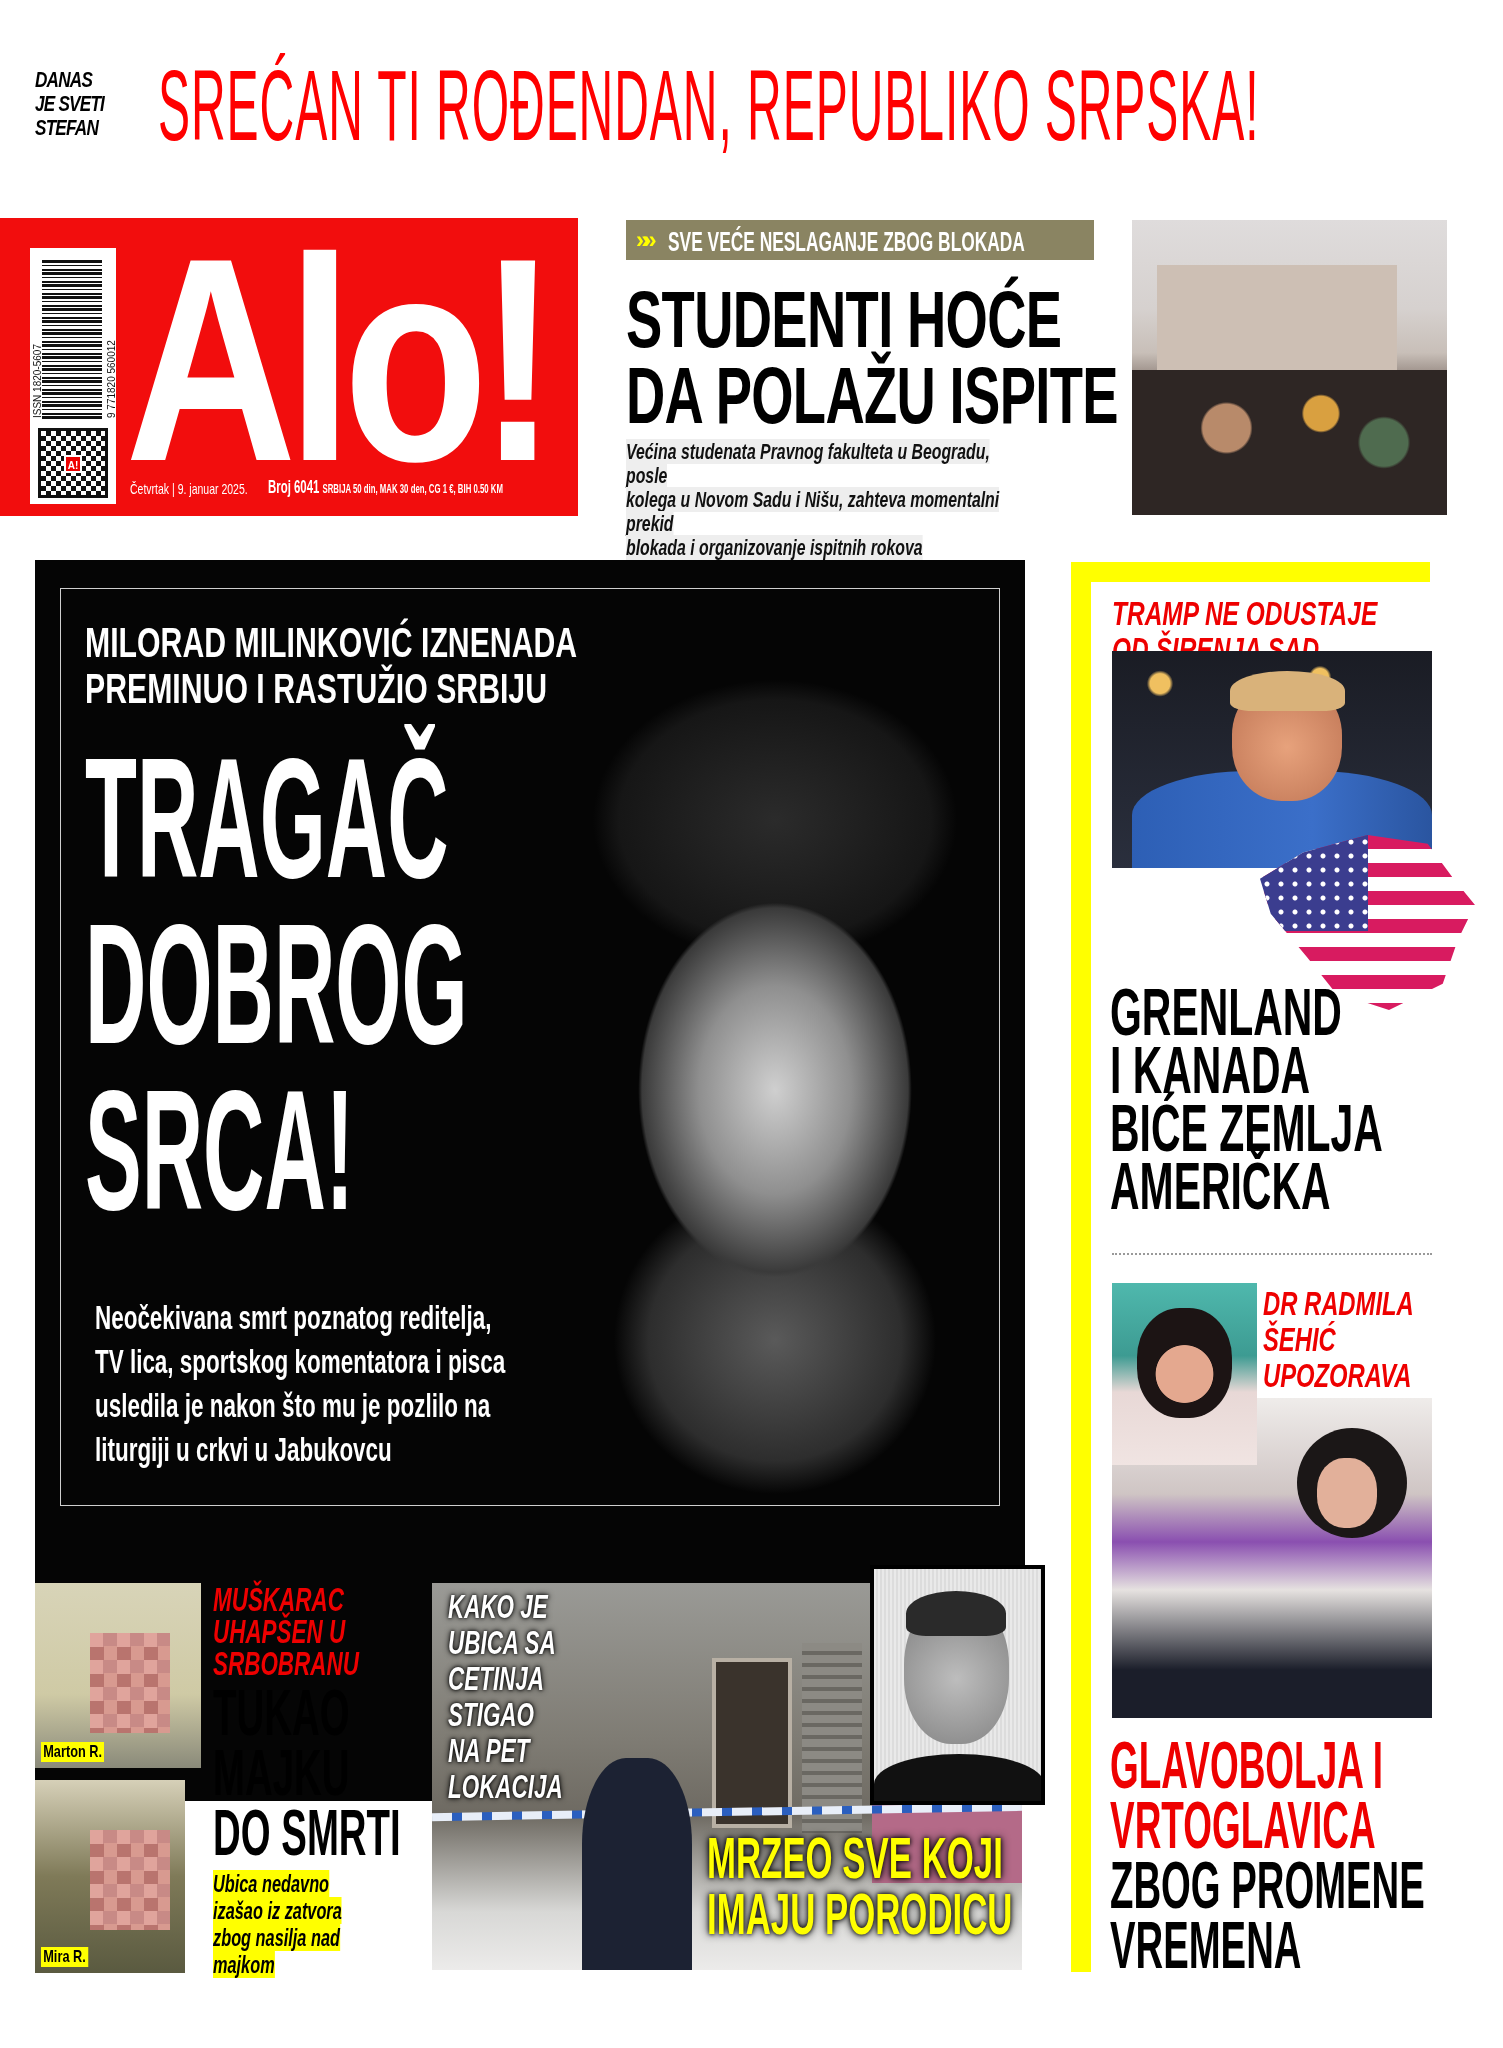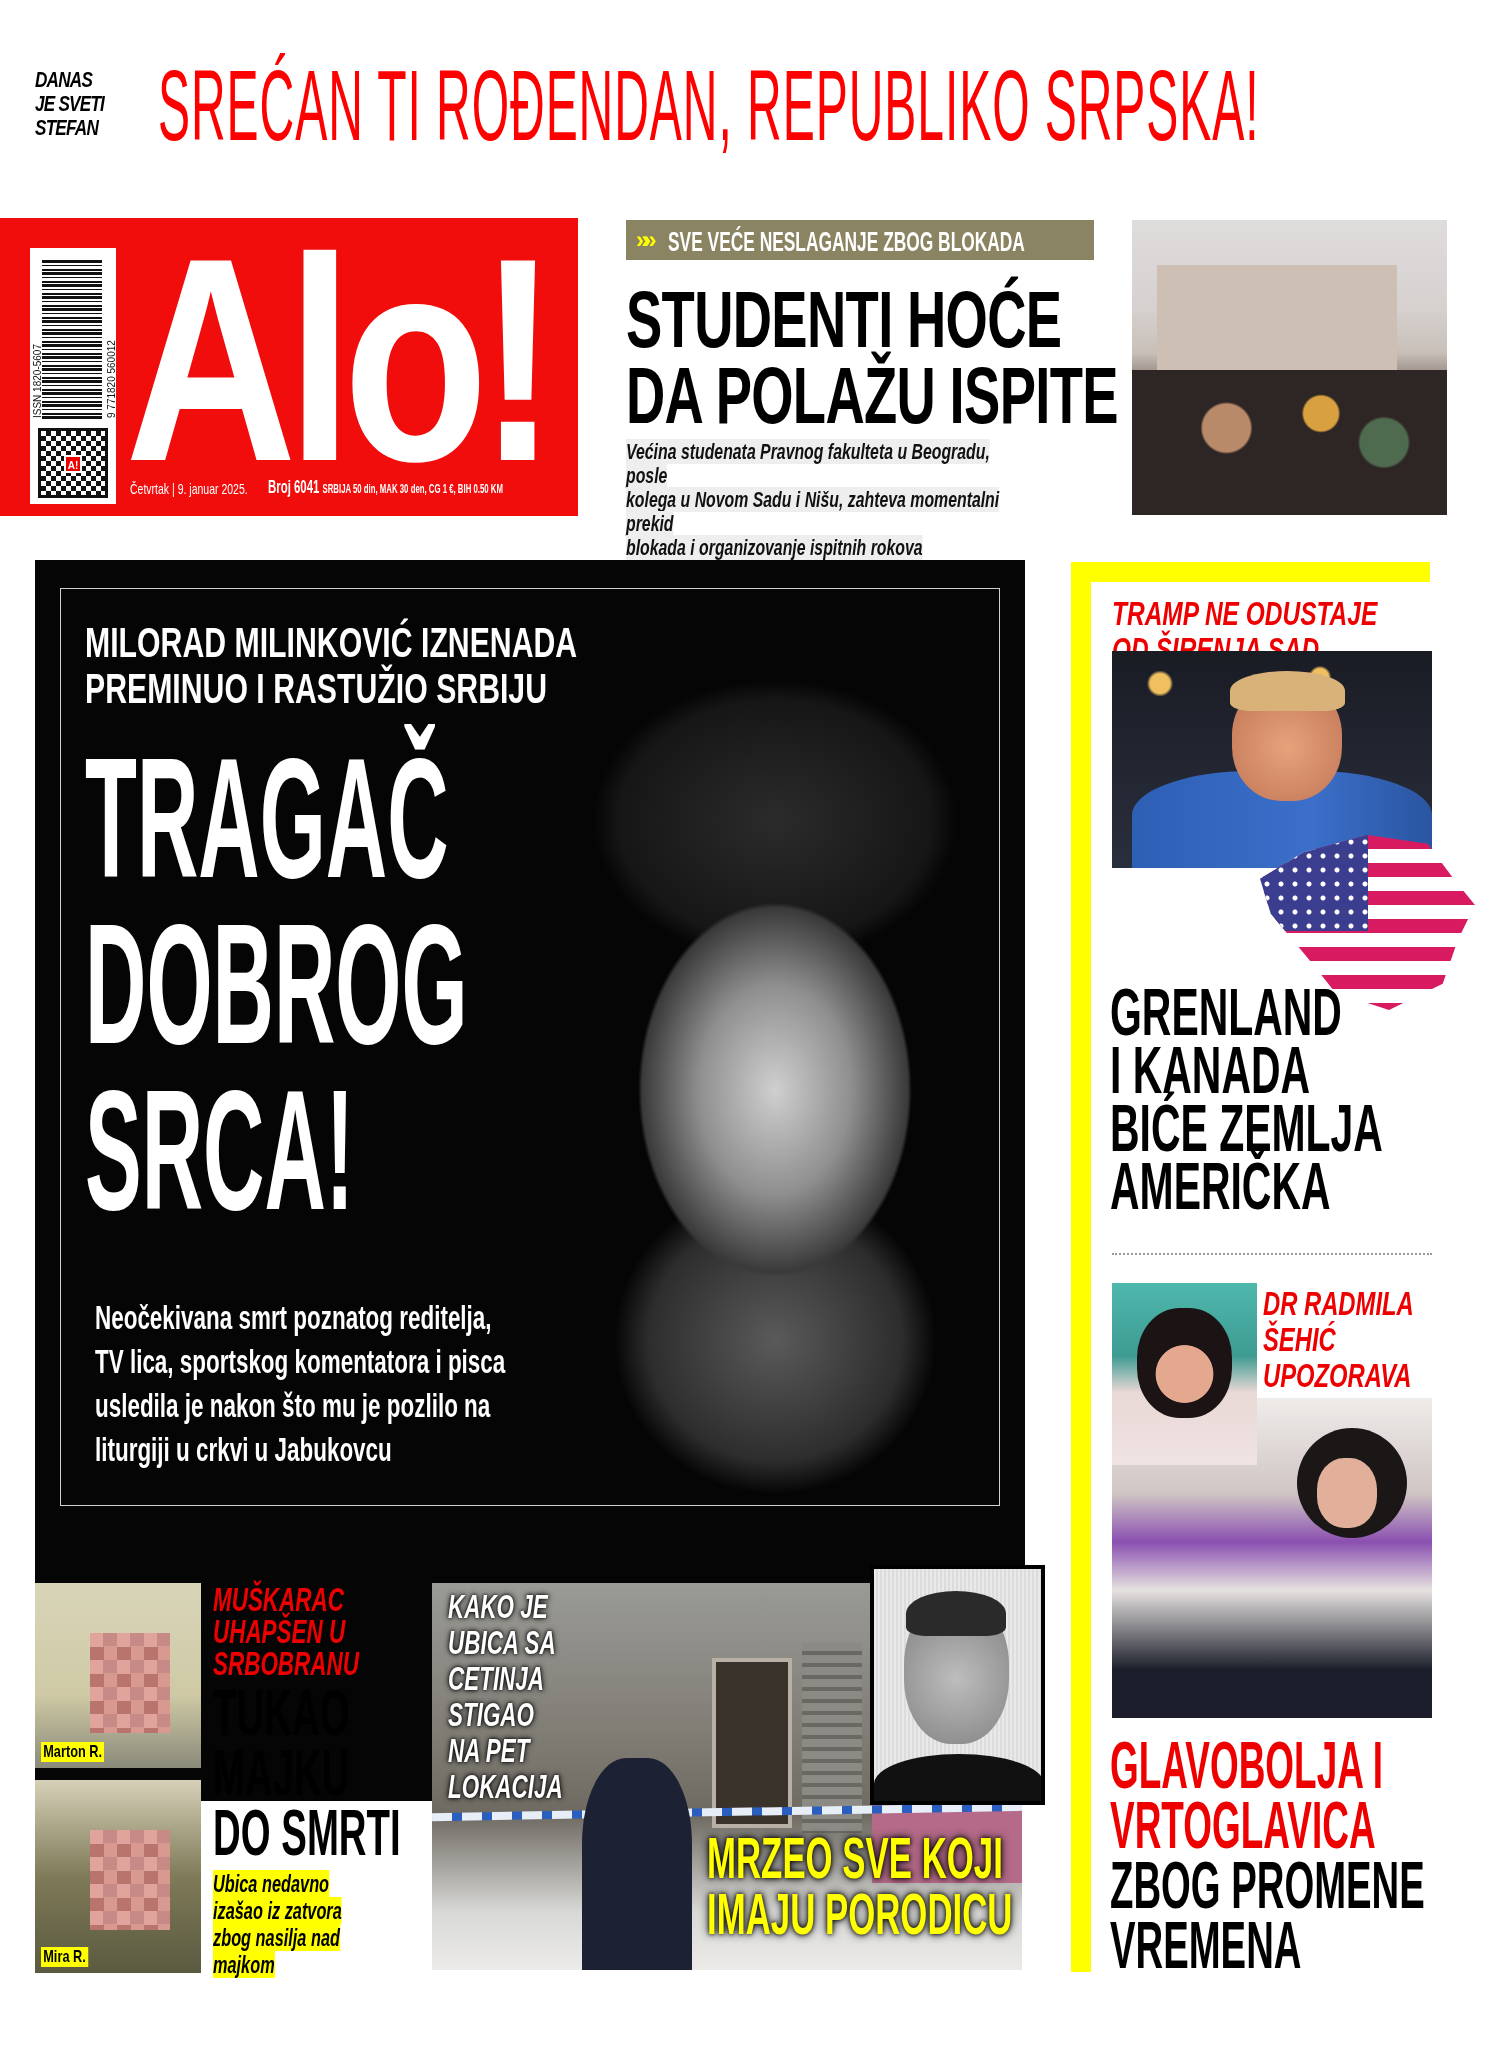--- a/index.html
+++ b/index.html
@@ -64,21 +64,21 @@
   .doctor-kicker { left: 1263px; top: 1285px; color: #ee0000; font-size: 34px; line-height: 36px; font-weight: bold; font-style: italic; transform: scaleX(0.7); transform-origin: left top; white-space: nowrap; }
   .woman-photo { left: 1112px; top: 1398px; width: 320px; height: 320px; overflow: hidden; background: linear-gradient(180deg, #efecea 0%, #cfc5c4 30%, #8a4fb0 45%, #e6e2e0 60%, #1b1e2a 85%); z-index: 0; }
   .woman-photo .hair { left: 185px; top: 30px; width: 110px; height: 110px; border-radius: 50%; background: #1b1717; }
   .woman-photo .face { left: 205px; top: 60px; width: 60px; height: 70px; border-radius: 45%; background: #e2b09a; }
   .doctor-photo { z-index: 2; }
   .head-title-red { left: 1110px; top: 1735px; color: #ee0000; font-size: 66px; line-height: 60px; font-weight: bold; transform: scaleX(0.56); transform-origin: left top; white-space: nowrap; }
   .head-title-black { left: 1110px; top: 1855px; color: #000; font-size: 66px; line-height: 60px; font-weight: bold; transform: scaleX(0.58); transform-origin: left top; white-space: nowrap; }
 
   
   .photo-marton { left: 35px; top: 1583px; width: 166px; height: 185px; overflow: hidden; background: linear-gradient(180deg, #d8d4b8 0%, #cfcaa5 60%, #8a8a7a 100%); }
-  .photo-mira { left: 35px; top: 1780px; width: 166px; height: 193px; overflow: hidden; background: linear-gradient(180deg, #d6d0b8 0%, #7f7a58 50%, #5a5a40 100%); }
+  .photo-mira { left: 35px; top: 1780px; width: 150px; height: 193px; overflow: hidden; background: linear-gradient(180deg, #d6d0b8 0%, #7f7a58 50%, #5a5a40 100%); }
   .pixel { left: 55px; top: 50px; width: 80px; height: 100px; background: conic-gradient(#c88a86 25%, #d89a90 0 50%, #b9746e 0 75%, #e0a49c 0) 0 0/27px 27px; }
   .name-tag { left: 6px; bottom: 6px; background: #ffff00; color: #000; font-size: 17px; font-weight: bold; padding: 0 3px; transform: scaleX(0.75); transform-origin: left top; white-space: nowrap; }
   .tukao-kicker { left: 213px; top: 1583px; color: #ee0000; font-size: 34px; line-height: 32px; font-weight: bold; font-style: italic; transform: scaleX(0.66); transform-origin: left top; white-space: nowrap; }
   .tukao-title { left: 213px; top: 1683px; color: #000; font-size: 64px; line-height: 60px; font-weight: 900; transform: scaleX(0.6); transform-origin: left top; white-space: nowrap; }
   .tukao-deck { left: 213px; top: 1870px; font-size: 24px; line-height: 27px; font-weight: bold; font-style: italic; color: #000; transform: scaleX(0.68); transform-origin: left top; white-space: nowrap; }
   .tukao-deck span { background: #ffff00; }
 
   
   .cetinje-photo { left: 432px; top: 1583px; width: 590px; height: 387px; overflow: hidden; background: linear-gradient(180deg, #9a9a96 0%, #7f7c74 40%, #6e6a62 60%, #d8d8d6 85%, #ecebea 100%); }
   .cetinje-photo .door { left: 280px; top: 75px; width: 80px; height: 170px; background: #3a332c; border: 4px solid #b8b0a4; }

